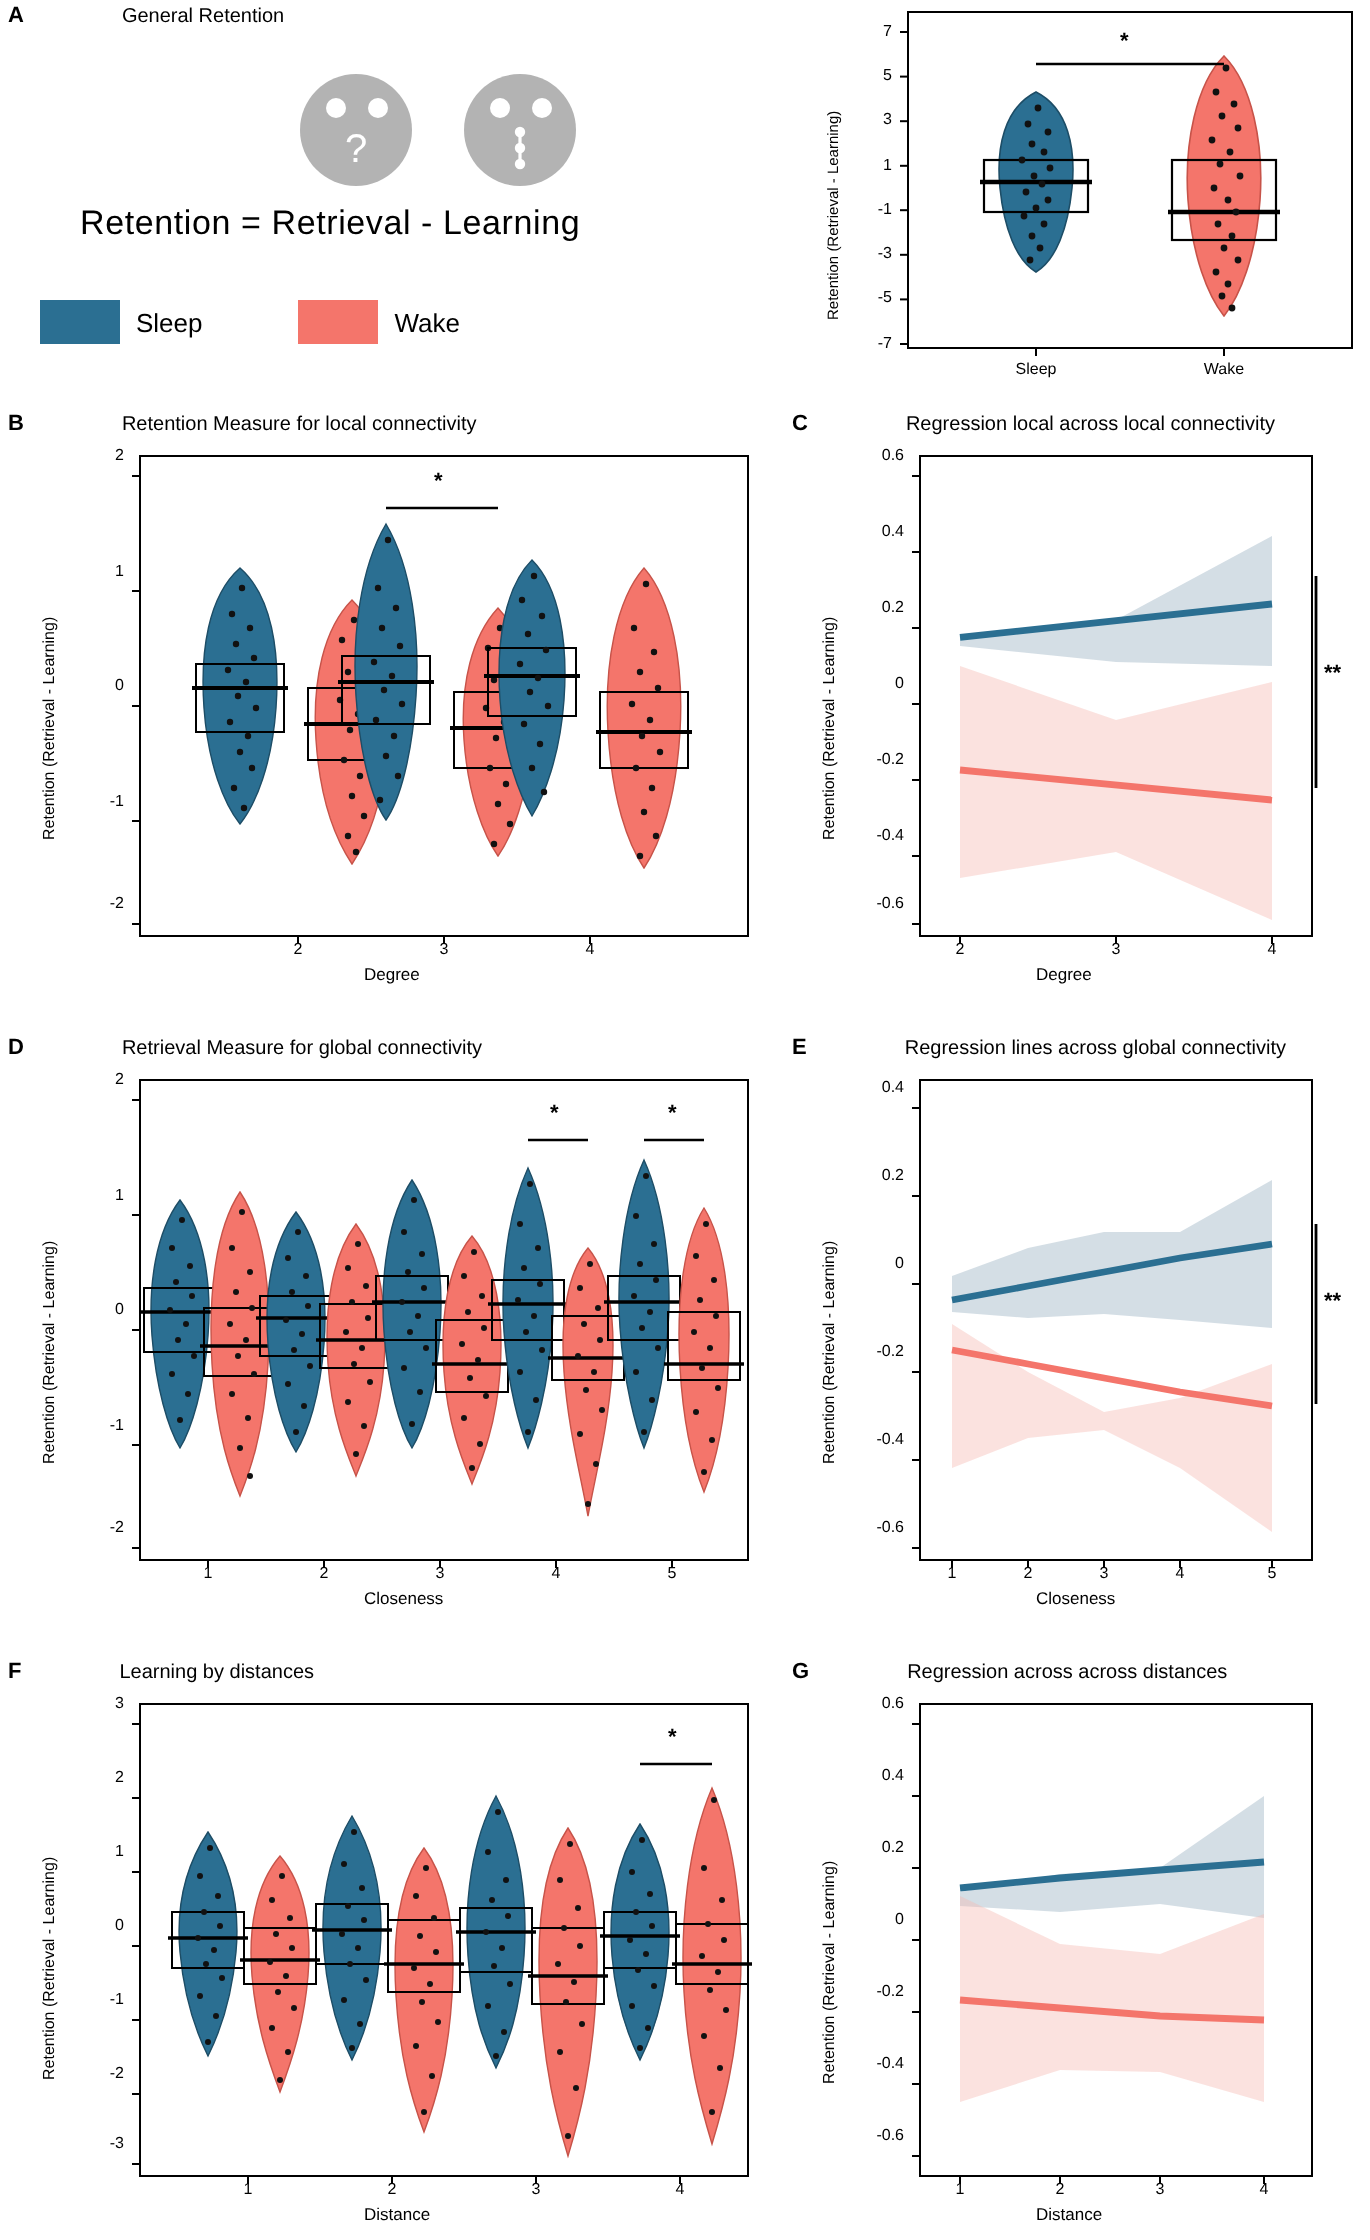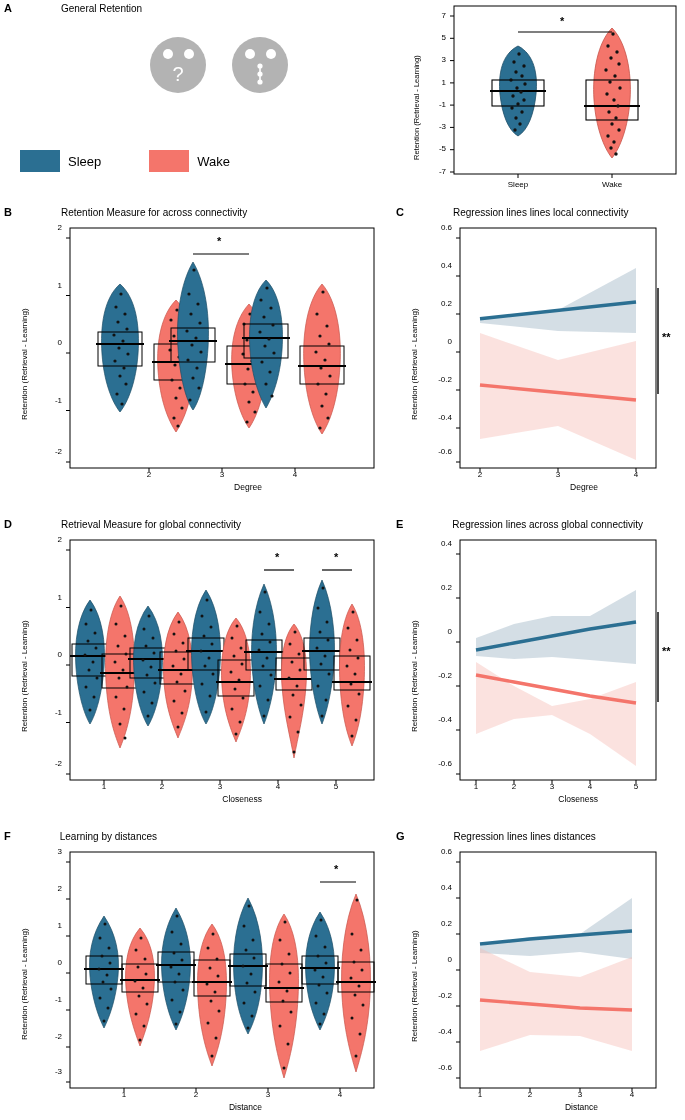--- a/index.html
+++ b/index.html
@@ -38,21 +38,21 @@
     position: absolute;
     transform-origin: 0 0;
     transform: rotate(-90deg);
     font-size: 8px;
     white-space: nowrap;
   }
   .axis-label-x {
     position: absolute;
     font-size: 8.5px;
     white-space: nowrap;
-    text-align: right;
+    text-align: left;
   }
   .tick-label {
     position: absolute;
     font-size: 8px;
     white-space: nowrap;
     text-align: center;
   }
   .tick-label-y {
     position: absolute;
     font-size: 8px;
@@ -100,20 +100,21 @@
     <text x="34" y="47" font-size="20" font-family="Liberation Sans, sans-serif" fill="#ffffff" text-anchor="middle">?</text>
     <circle cx="116" cy="31" r="28" fill="#b3b3b3"></circle>
     <circle cx="106" cy="20" r="5" fill="#ffffff"></circle>
     <circle cx="127" cy="20" r="5" fill="#ffffff"></circle>
     <circle cx="116" cy="32" r="2.6" fill="#ffffff"></circle>
     <circle cx="116" cy="40" r="2.6" fill="#ffffff"></circle>
     <circle cx="116" cy="48" r="2.6" fill="#ffffff"></circle>
     <line x1="116" y1="30" x2="116" y2="50" stroke="#ffffff" stroke-width="1.6"></line>
   </svg>
 
+  <div class="retention-eq" style="position:absolute; left:36px; top:100px;">Retention  =  Retrieval - Learning</div>
 
   <div style="position:absolute; left:16px; top:148px; display:flex; gap:48px;">
     <div class="legend-item">
       <span class="legend-swatch" style="background:#2b6f92;"></span>
       <span class="legend-label">Sleep</span>
     </div>
     <div class="legend-item">
       <span class="legend-swatch" style="background:#f4756b;"></span>
       <span class="legend-label">Wake</span>
     </div>
@@ -198,21 +199,21 @@
   <div class="tick-label-y" style="left:20px; top:120px; width:28px;">-3</div>
   <div class="tick-label-y" style="left:20px; top:142px; width:28px;">-5</div>
   <div class="tick-label-y" style="left:20px; top:165px; width:28px;">-7</div>
   <div class="tick-label" style="left:95px; top:178px; width:50px;">Sleep</div>
   <div class="tick-label" style="left:189px; top:178px; width:50px;">Wake</div>
 </div>
 
 <div class="panel" style="left:4px; top:206px; width:390px; height:290px;">
   <div class="panel-head">
     <span class="panel-letter">B</span>
-    <span class="panel-title">Retention Measure for across connectivity</span>
+    <span class="panel-title">Retention Measure for local connectivity</span>
   </div>
   <svg width="390" height="272" style="position:absolute; left:0; top:16px;">
     <rect x="66" y="6" width="304" height="240" fill="#ffffff" stroke="#000000" stroke-width="1"></rect>
     <g stroke="#000000" stroke-width="1">
       <line x1="62" y1="16" x2="66" y2="16"></line>
         <line x1="62" y1="73.5" x2="66" y2="73.5"></line>
       <line x1="62" y1="131" x2="66" y2="131"></line>
         <line x1="62" y1="188.5" x2="66" y2="188.5"></line>
       <line x1="62" y1="240" x2="66" y2="240"></line>
       <line x1="145" y1="246" x2="145" y2="250"></line>
@@ -352,21 +353,21 @@
   <div class="tick-label-y" style="left:30px; top:241px; width:28px;">-2</div>
   <div class="tick-label" style="left:125px; top:264px; width:40px;">2</div>
   <div class="tick-label" style="left:198px; top:264px; width:40px;">3</div>
   <div class="tick-label" style="left:271px; top:264px; width:40px;">4</div>
   <div class="axis-label-x" style="left:178px; top:276px; width:80px;">Degree</div>
 </div>
 
 <div class="panel" style="left:396px; top:206px; width:288px; height:290px;">
   <div class="panel-head">
     <span class="panel-letter">C</span>
-    <span class="panel-title">Regression lines lines local connectivity</span>
+    <span class="panel-title">Regression local across local connectivity</span>
   </div>
   <svg width="288" height="272" style="position:absolute; left:0; top:16px;">
     <rect x="64" y="6" width="196" height="240" fill="#ffffff" stroke="#000000" stroke-width="1"></rect>
     <g stroke="#000000" stroke-width="1">
       <line x1="60" y1="16" x2="64" y2="16"></line>
         <line x1="60" y1="54" x2="64" y2="54"></line>
       <line x1="60" y1="92" x2="64" y2="92"></line>
         <line x1="60" y1="130" x2="64" y2="130"></line>
       <line x1="60" y1="168" x2="64" y2="168"></line>
         <line x1="60" y1="206" x2="64" y2="206"></line>
@@ -840,21 +841,21 @@
   <div class="tick-label" style="left:100px; top:260px; width:40px;">1</div>
   <div class="tick-label" style="left:172px; top:260px; width:40px;">2</div>
   <div class="tick-label" style="left:244px; top:260px; width:40px;">3</div>
   <div class="tick-label" style="left:316px; top:260px; width:40px;">4</div>
   <div class="axis-label-x" style="left:178px; top:272px; width:80px;">Distance</div>
 </div>
 
 <div class="panel" style="left:396px; top:830px; width:288px; height:290px;">
   <div class="panel-head">
     <span class="panel-letter">G</span>
-    <span class="panel-title">Regression lines lines distances</span>
+    <span class="panel-title">Regression across across distances</span>
   </div>
   <svg width="288" height="272" style="position:absolute; left:0; top:16px;">
     <rect x="64" y="6" width="196" height="236" fill="#ffffff" stroke="#000000" stroke-width="1"></rect>
     <g stroke="#000000" stroke-width="1">
       <line x1="60" y1="16" x2="64" y2="16"></line>
         <line x1="60" y1="52" x2="64" y2="52"></line>
       <line x1="60" y1="88" x2="64" y2="88"></line>
         <line x1="60" y1="124" x2="64" y2="124"></line>
       <line x1="60" y1="160" x2="64" y2="160"></line>
         <line x1="60" y1="196" x2="64" y2="196"></line>

